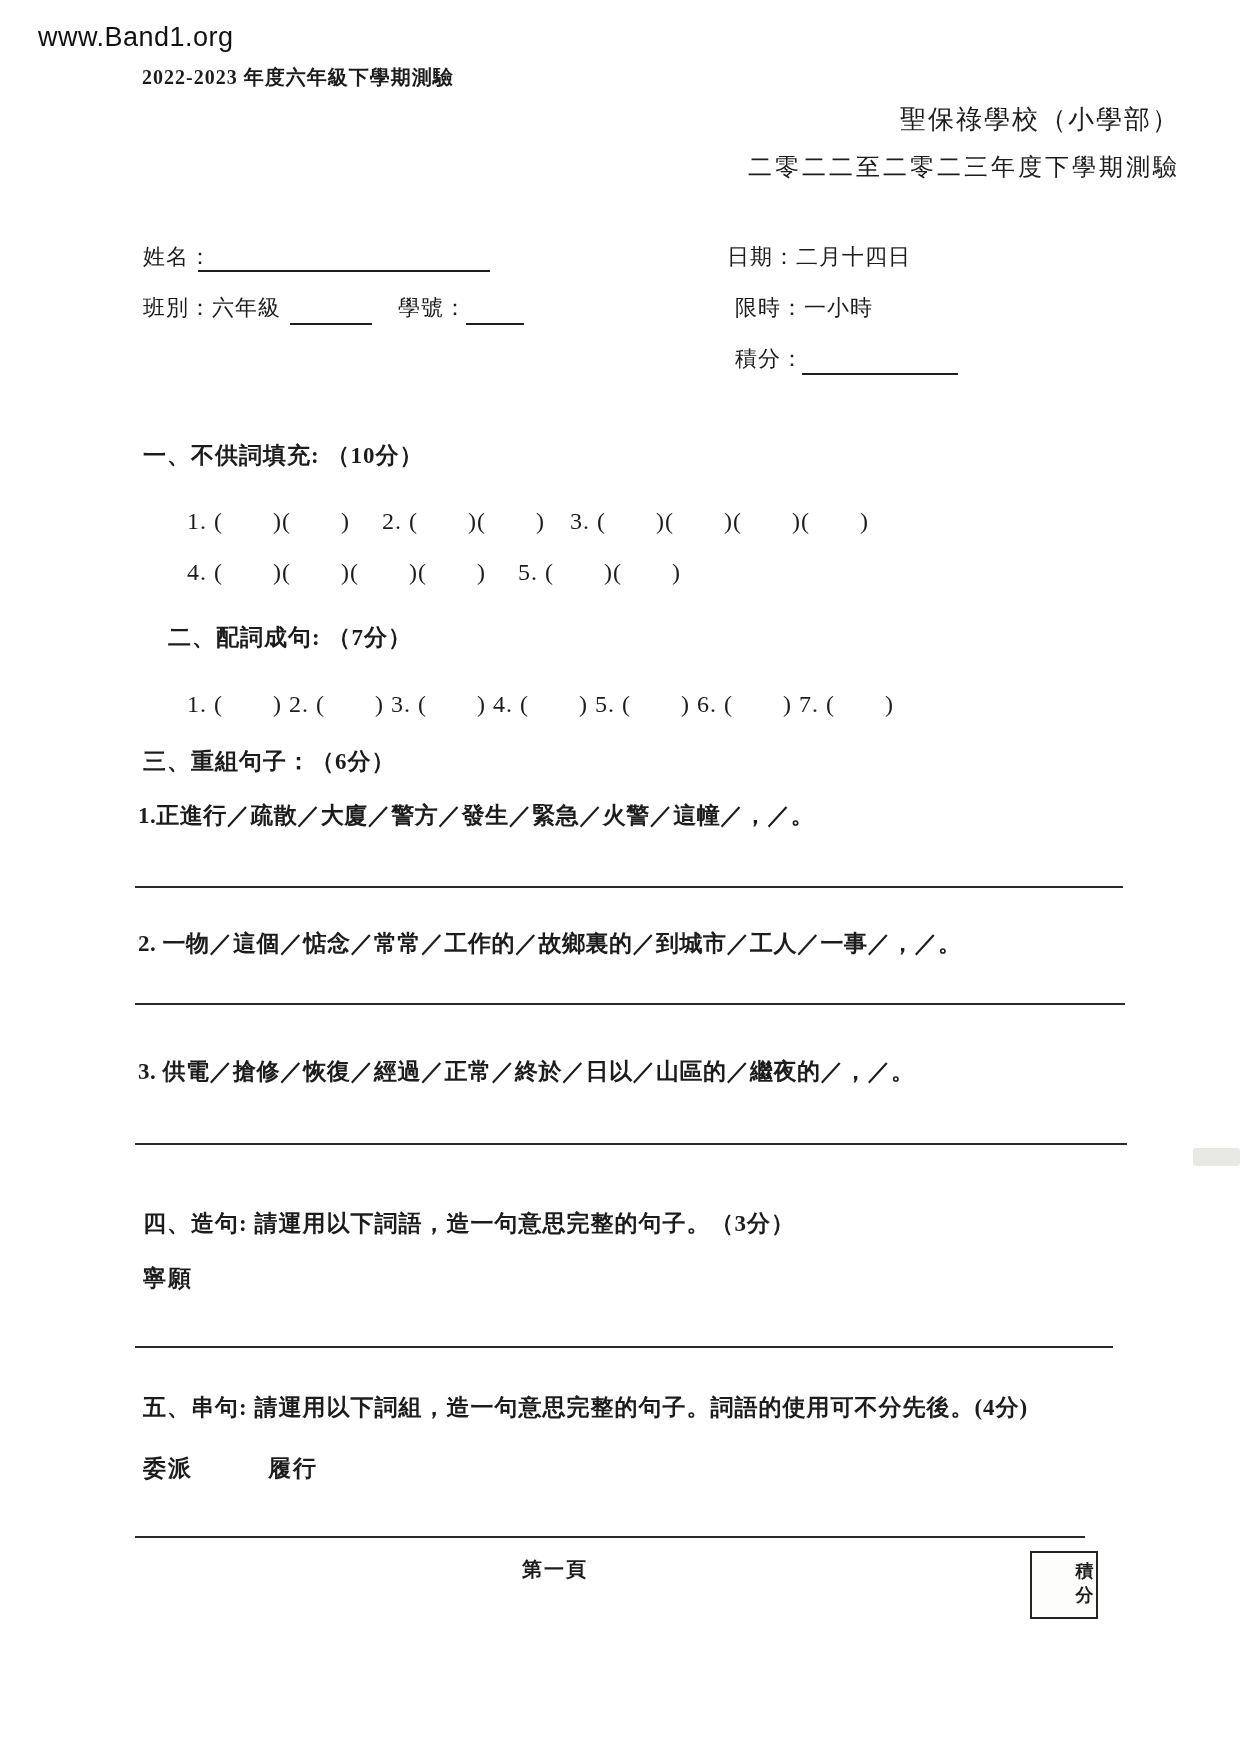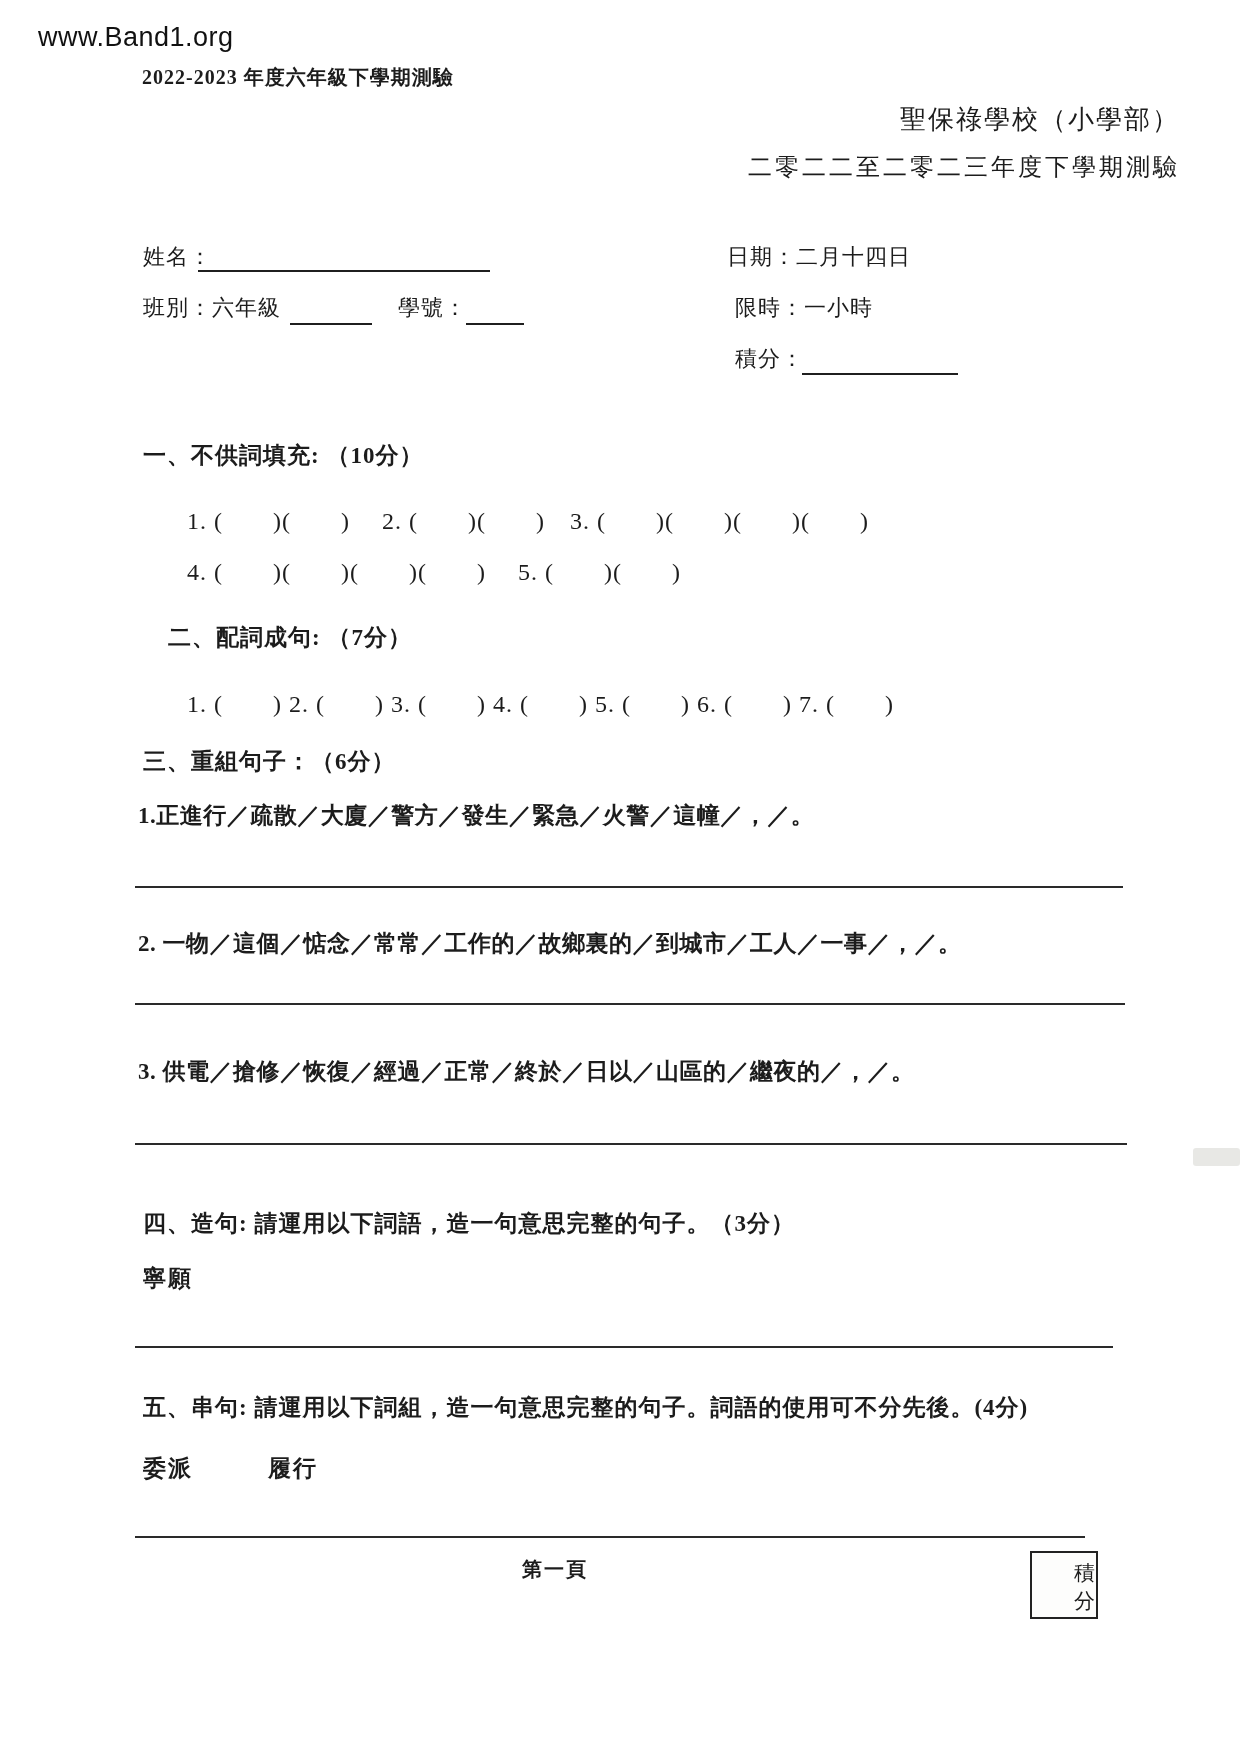--- a/index.html
+++ b/index.html
@@ -28,21 +28,21 @@
   .sitem { font-size:23px; letter-spacing:0.5px; font-weight:600; }
   .word  { font-size:23px; font-weight:600; letter-spacing:2px; }
   .blank   { position:absolute; border-bottom:2px solid #1f1f1f; }
   .ansline { position:absolute; border-bottom:2px solid #2a2a2a; }
   .scorebox {
     position:absolute; left:1030px; top:1551px;
     width:64px; height:64px;
     border:2px solid #222; background:#fdfdfc;
     text-align:center;
   }
-  .scorebox span { display:inline-block; margin-top:6px; font-size:21px; font-weight:400; letter-spacing:1px;margin-left:42px; }
+  .scorebox span { display:inline-block; margin-top:6px; font-size:18px; font-weight:700; letter-spacing:1px;margin-left:42px; }
   .footerpg { font-size:20px; font-weight:600; letter-spacing:2px; }
   .smudge { position:absolute; background:#dededa; opacity:0.7; border-radius:3px; }
 </style>
 </head>
 <body>
 
 <div class="page">
 
   <div class="abs watermark" style="left:38px; top:22px;">www.Band1.org</div>
 

